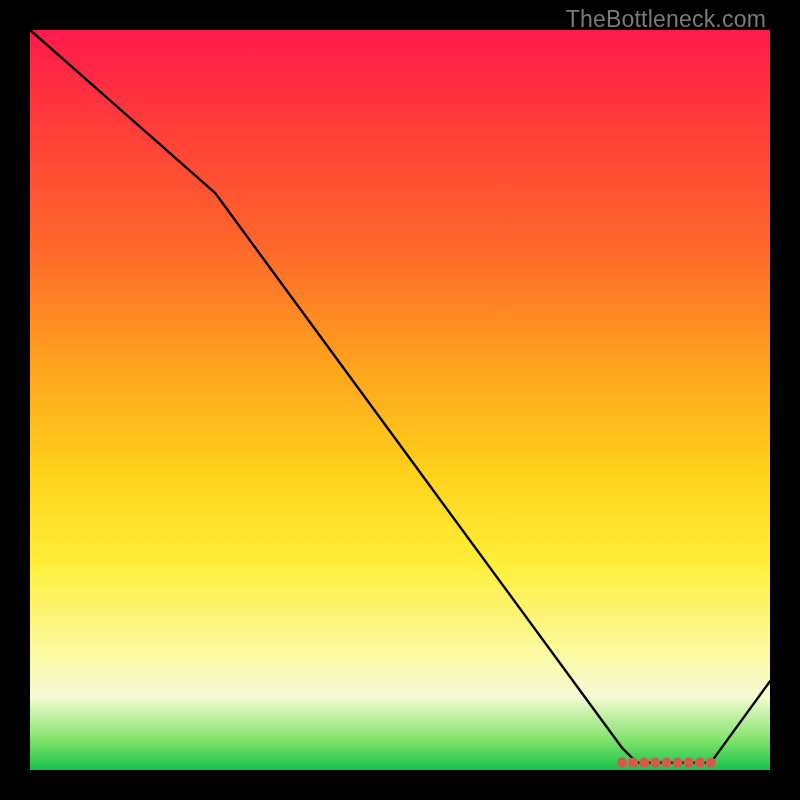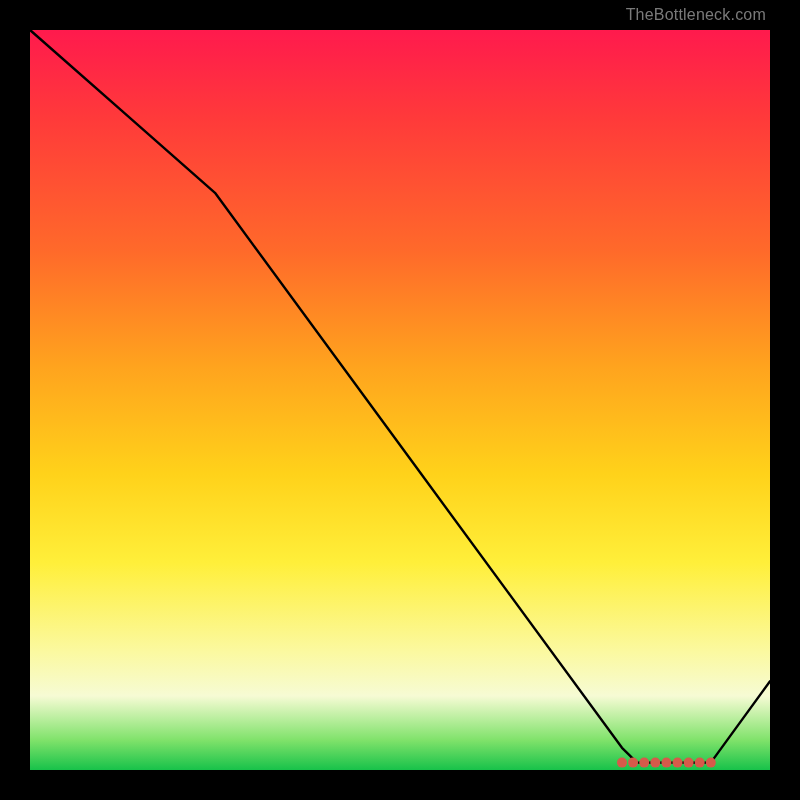--- a/index.html
+++ b/index.html
@@ -36,21 +36,21 @@
       #f6fbd4 90%,
       #7fe26a 96%,
       #17c24a 100%
     );
   }
   .watermark {
     position: absolute;
     top: 6px;
     right: 34px;
     color: #7a7a7a;
-    font-size: 16px;
+    font-size: 23px;
     font-weight: 500;
     letter-spacing: 0.2px;
     user-select: none;
   }
   svg.overlay {
     position: absolute;
     left: 30px;
     top: 30px;
     width: 740px;
     height: 740px;

